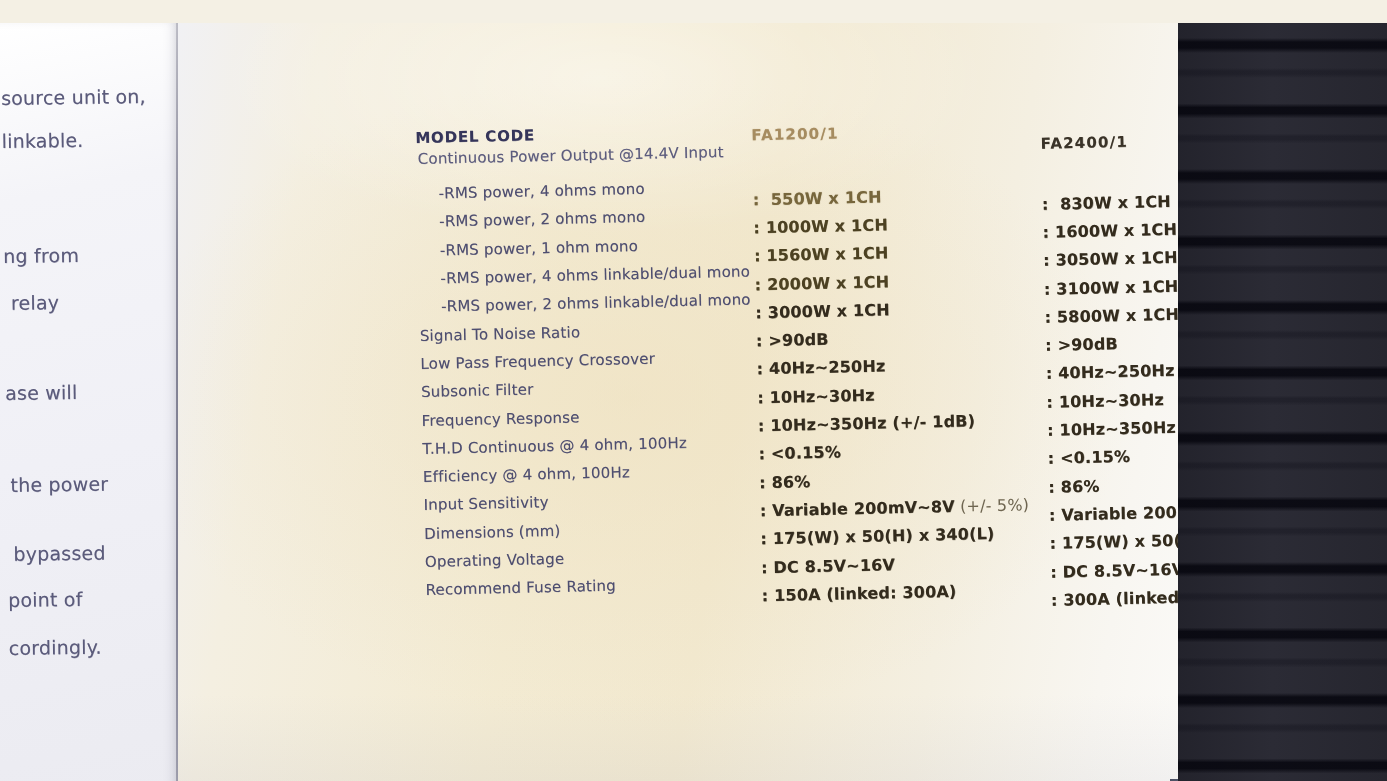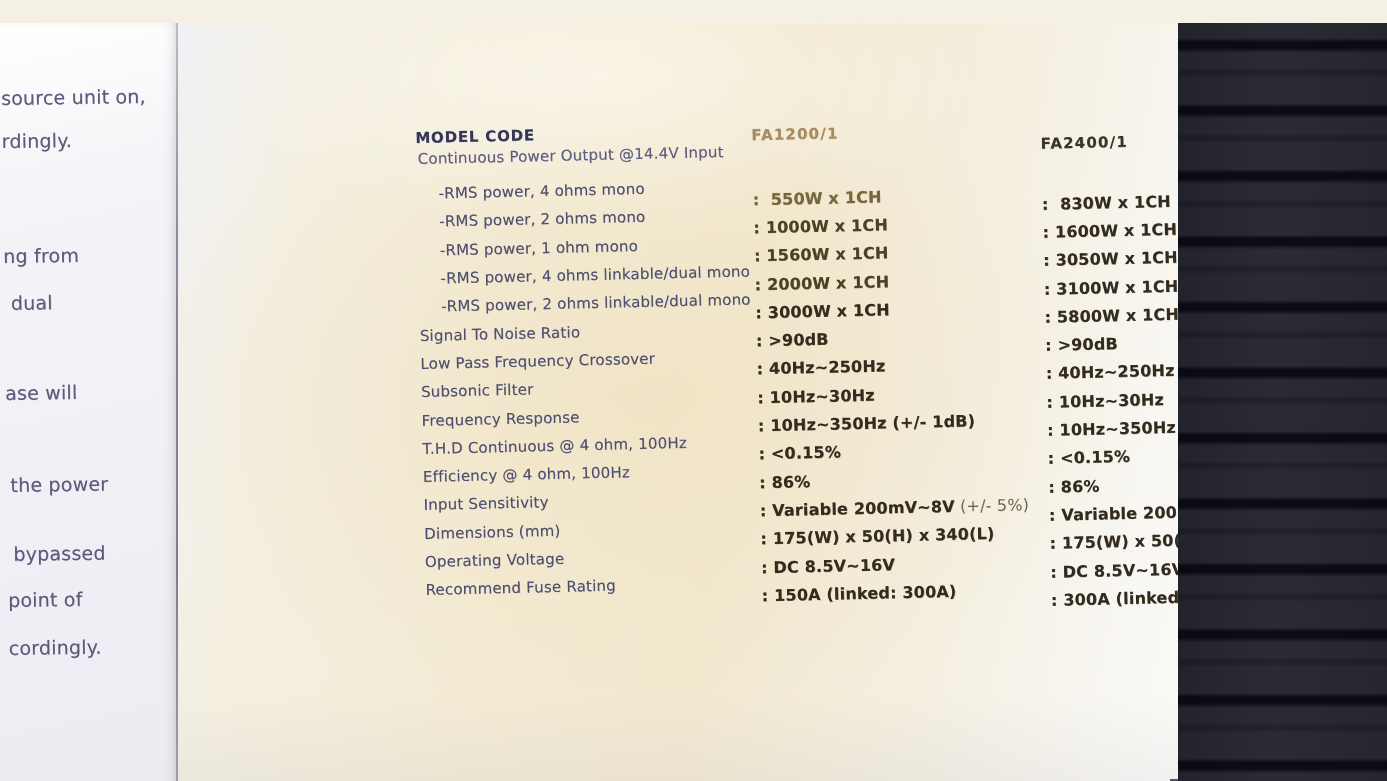--- a/index.html
+++ b/index.html
@@ -100,23 +100,23 @@
   }
 </style>
 </head>
 <body>
 
 <div class="photo">
 
   <div class="left-page">
     <div class="frag-wrap">
         <div class="frag" style="top: 64px; left: 0px;">source unit on,</div>
-        <div class="frag" style="top: 107px; left: 0px;">rdingly.</div>
+        <div class="frag" style="top: 107px; left: 0px;">linkable.</div>
         <div class="frag" style="top: 222px; left: 0px;">ng from</div>
-        <div class="frag" style="top: 269px; left: 7px;">dual</div>
+        <div class="frag" style="top: 269px; left: 7px;">relay</div>
         <div class="frag" style="top: 359px; left: 0px;">ase will</div>
         <div class="frag" style="top: 451px; left: 4px;">the power</div>
         <div class="frag" style="top: 520px; left: 6px;">bypassed</div>
         <div class="frag" style="top: 566px; left: 0px;">point of</div>
         <div class="frag" style="top: 614px; left: 0px;">cordingly.</div>
       </div>
   </div>
   <div class="fold-line"></div>
 
   <div class="spec-page">

